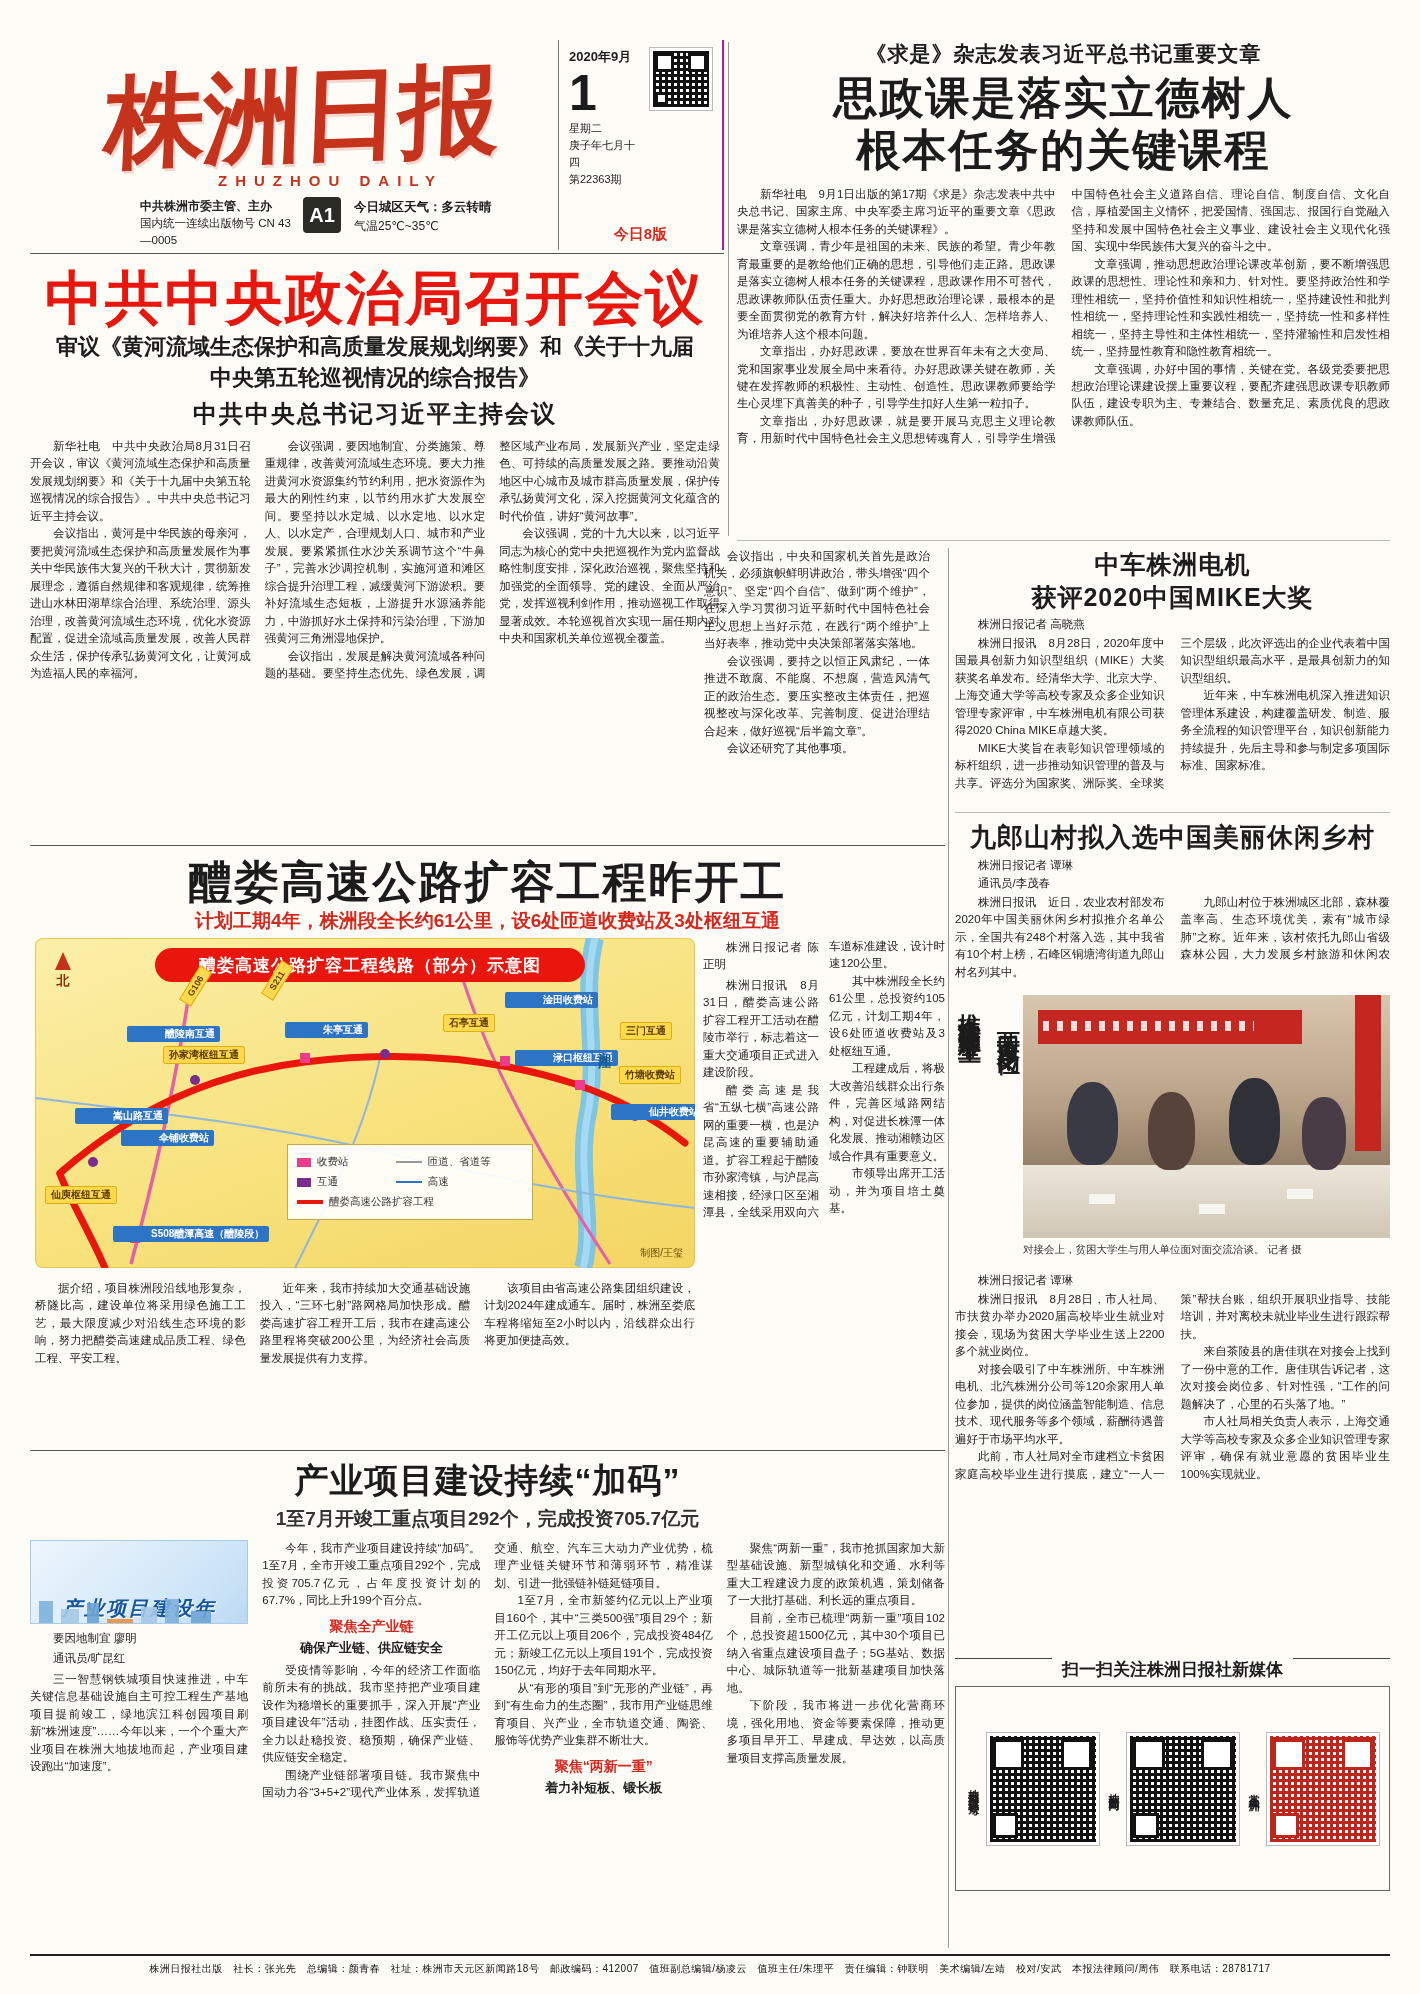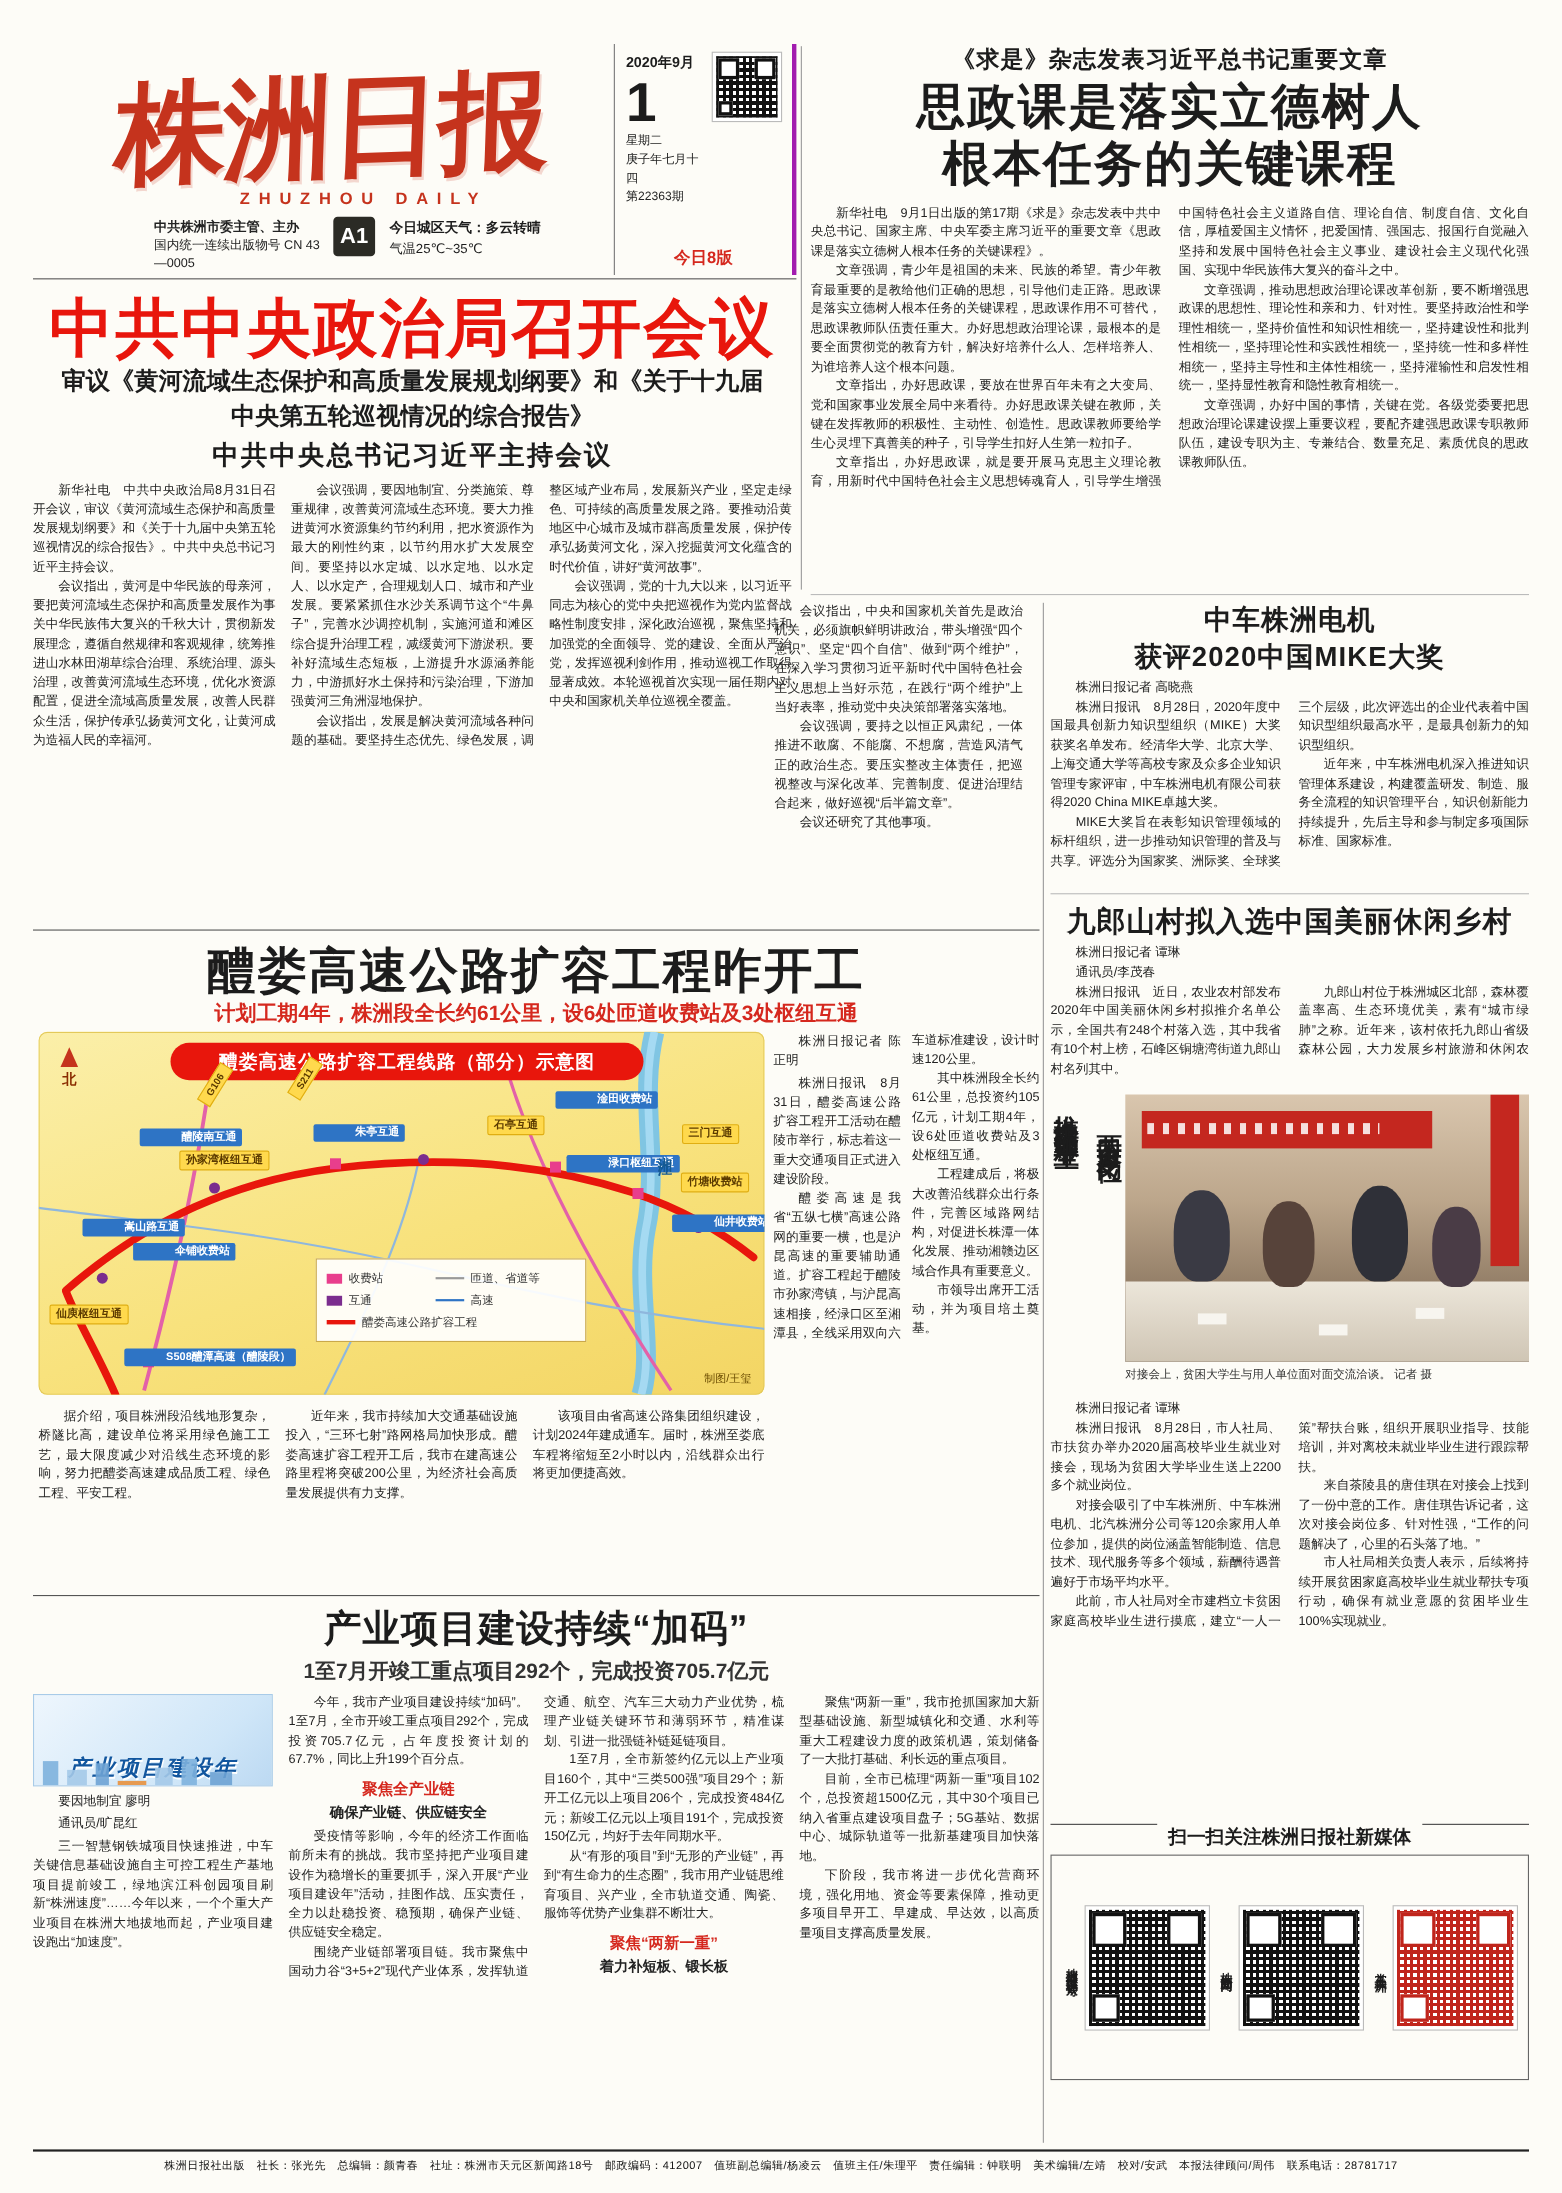--- a/index.html
+++ b/index.html
@@ -19,21 +19,21 @@
   .logo-sub { font-size:15px; font-weight:700; letter-spacing:8px;
               color:var(--masthead-red,#c5331d); }
   .organ { font-size:12px; line-height:1.5; font-weight:700; color:#222; }
   .organ .l2 { font-weight:400; font-size:11.5px; }
   .badge { width:38px; height:36px; background:#2b2b25; color:#fff; border-radius:4px;
            display:flex; align-items:center; justify-content:center;
            font-size:20px; font-weight:800; }
   .weather { font-size:12.5px; line-height:1.6; font-weight:700; }
   .weather .l2 { font-weight:400; font-size:12px; }
 
-  .datebox { width:166px; height:210px; border-left:1px solid #777; border-right:4px solid #a21caf;
+  .datebox { width:166px; height:210px; border-left:1px solid #777; border-right:2px solid #a21caf;
              padding:8px 10px 6px; display:flex; flex-direction:column; }
   .db-top { display:flex; gap:8px; }
   .db-ym { font-size:13px; font-weight:700; }
   .db-day { font-size:50px; font-weight:800; line-height:1; margin:2px 0; }
   .db-s { font-size:11px; line-height:1.55; color:#222; }
   .db-pages { margin-top:auto; text-align:center; color:var(--deck-red,#d5281e);
               font-weight:800; font-size:15px; }
 
   
   .qr { position:relative; background:
@@ -395,21 +395,21 @@
   </div>
   <div class="abs caption" style="left:1023px; top:1243px; width:367px;">对接会上，贫困大学生与用人单位面对面交流洽谈。 记者 摄</div>
 
   <div class="abs" style="left:955px; top:1272px; width:435px;">
     <div class="byline-line">株洲日报记者 谭琳</div>
     <div class="cols2 body-txt" style="height:352px;">
         <p class="para">株洲日报讯　8月28日，市人社局、市扶贫办举办2020届高校毕业生就业对接会，现场为贫困大学毕业生送上2200多个就业岗位。</p>
         <p class="para">对接会吸引了中车株洲所、中车株洲电机、北汽株洲分公司等120余家用人单位参加，提供的岗位涵盖智能制造、信息技术、现代服务等多个领域，薪酬待遇普遍好于市场平均水平。</p>
         <p class="para">此前，市人社局对全市建档立卡贫困家庭高校毕业生进行摸底，建立“一人一策”帮扶台账，组织开展职业指导、技能培训，并对离校未就业毕业生进行跟踪帮扶。</p>
         <p class="para">来自茶陵县的唐佳琪在对接会上找到了一份中意的工作。唐佳琪告诉记者，这次对接会岗位多、针对性强，“工作的问题解决了，心里的石头落了地。”</p>
-        <p class="para">市人社局相关负责人表示，后续将持续开展贫困家庭高校毕业生就业帮扶专项行动，确保有就业意愿的贫困毕业生100%实现就业。</p>
+        <p class="para">市人社局相关负责人表示，上海交通大学等高校专家及众多企业知识管理专家评审，确保有就业意愿的贫困毕业生100%实现就业。</p>
       </div>
   </div>
 
   <div class="abs qr-title" style="left:955px; top:1658px; width:435px;">
     <span>扫一扫关注株洲日报社新媒体</span>
   </div>
   <div class="abs qr-box" style="left:955px; top:1686px; width:435px;">
     <div class="qr-item">
       <span class="lab">株洲日报微信公众号</span>
       <div class="qr" style="width:112px; height:112px;">

